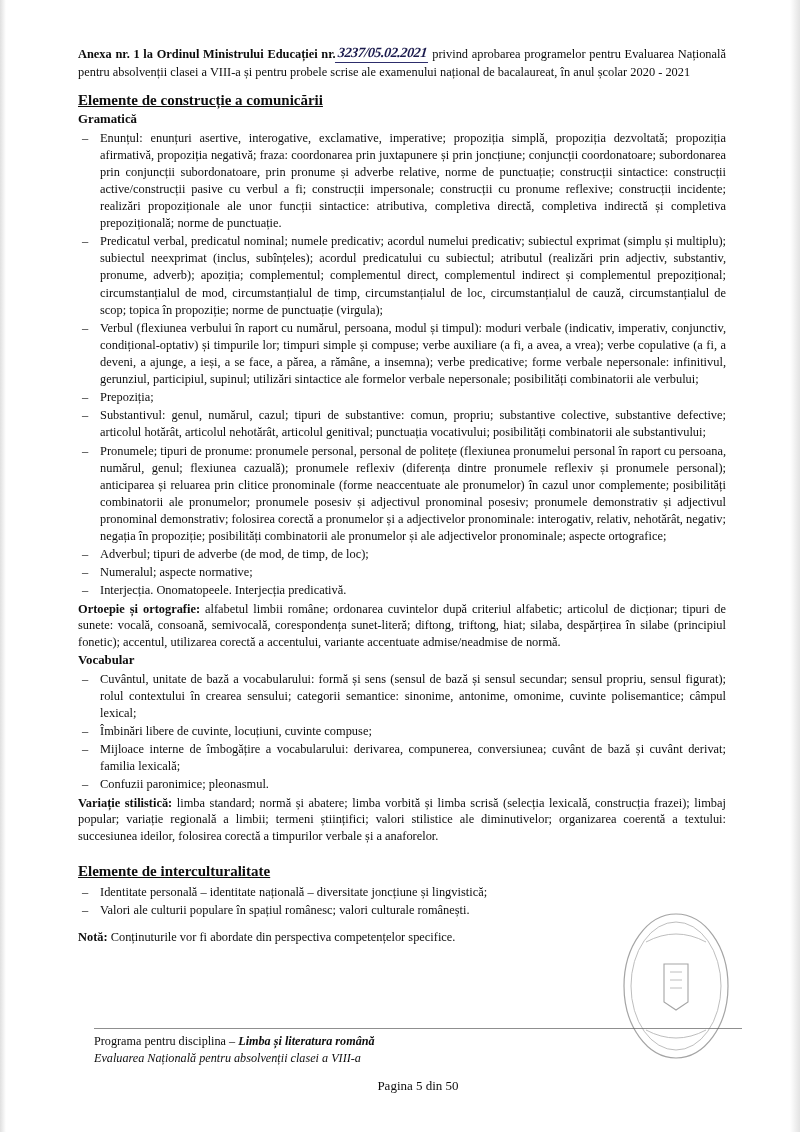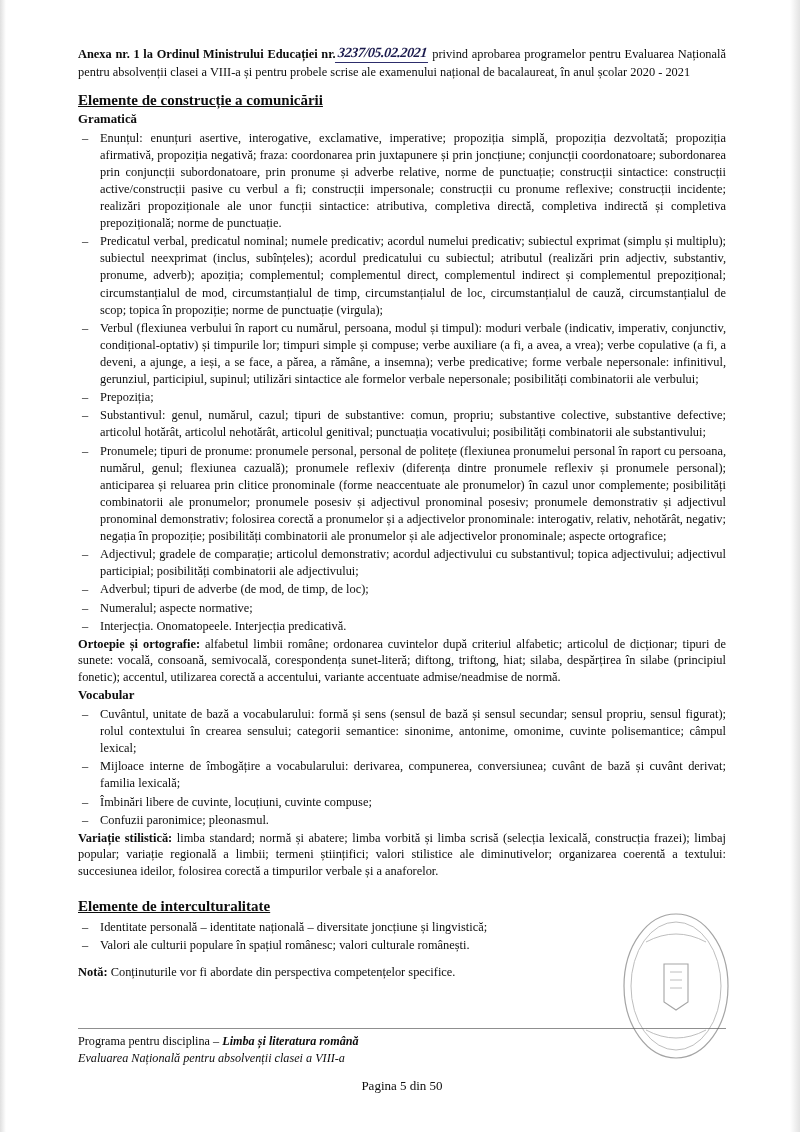--- a/index.html
+++ b/index.html
@@ -102,21 +102,21 @@
   .note {
     font-size: 12.4px;
     margin-top: 10px;
     line-height: 1.35;
   }
   .note b { font-weight: bold; }
   .spacer-md { height: 14px; }
 
   footer.ftr {
     position: absolute;
-    left: 0;
+    left: 16px;
     bottom: 0;
     width: 648px;
   }
   .ftr-rule {
     width: 100%;
     height: 1px;
     background: #8f8f8f;
     margin-bottom: 4px;
   }
   .ftr-line {
@@ -161,34 +161,33 @@
     <h2 class="sec">Elemente de construcție a comunicării</h2>
     <h3 class="sub">Gramatică</h3>
 
     <ul class="bul">
       <li>Enunțul: enunțuri asertive, interogative, exclamative, imperative; propoziția simplă, propoziția dezvoltată; propoziția afirmativă, propoziția negativă; fraza: coordonarea prin juxtapunere și prin joncțiune; conjuncții coordonatoare; subordonarea prin conjuncții subordonatoare, prin pronume și adverbe relative, norme de punctuație; construcții sintactice: construcții active/construcții pasive cu verbul a fi; construcții impersonale; construcții cu pronume reflexive; construcții incidente; realizări propoziționale ale unor funcții sintactice: atributiva, completiva directă, completiva indirectă și completiva prepozițională; norme de punctuație.</li>
       <li>Predicatul verbal, predicatul nominal; numele predicativ; acordul numelui predicativ; subiectul exprimat (simplu și multiplu); subiectul neexprimat (inclus, subînțeles); acordul predicatului cu subiectul; atributul (realizări prin adjectiv, substantiv, pronume, adverb); apoziția; complementul; complementul direct, complementul indirect și complementul prepozițional; circumstanțialul de mod, circumstanțialul de timp, circumstanțialul de loc, circumstanțialul de cauză, circumstanțialul de scop; topica în propoziție; norme de punctuație (virgula);</li>
       <li>Verbul (flexiunea verbului în raport cu numărul, persoana, modul și timpul): moduri verbale (indicativ, imperativ, conjunctiv, condițional-optativ) și timpurile lor; timpuri simple și compuse; verbe auxiliare (a fi, a avea, a vrea); verbe copulative (a fi, a deveni, a ajunge, a ieși, a se face, a părea, a rămâne, a insemna); verbe predicative; forme verbale nepersonale: infinitivul, gerunziul, participiul, supinul; utilizări sintactice ale formelor verbale nepersonale; posibilități combinatorii ale verbului;</li>
       <li>Prepoziția;</li>
       <li>Substantivul: genul, numărul, cazul; tipuri de substantive: comun, propriu; substantive colective, substantive defective; articolul hotărât, articolul nehotărât, articolul genitival; punctuația vocativului; posibilități combinatorii ale substantivului;</li>
       <li>Pronumele; tipuri de pronume: pronumele personal, personal de politețe (flexiunea pronumelui personal în raport cu persoana, numărul, genul; flexiunea cazuală); pronumele reflexiv (diferența dintre pronumele reflexiv și pronumele personal); anticiparea și reluarea prin clitice pronominale (forme neaccentuate ale pronumelor) în cazul unor complemente; posibilități combinatorii ale pronumelor; pronumele posesiv și adjectivul pronominal posesiv; pronumele demonstrativ și adjectivul pronominal demonstrativ; folosirea corectă a pronumelor și a adjectivelor pronominale: interogativ, relativ, nehotărât, negativ; negația în propoziție; posibilități combinatorii ale pronumelor și ale adjectivelor pronominale; aspecte ortografice;</li>
-      <li>Adjectivul; gradele de comparație; articolul demonstrativ; acordul adjectivului cu substantivul; topica adjectivului; adjectivul participial; posibilități combinatorii ale adjectivului;</li>
       <li>Adverbul; tipuri de adverbe (de mod, de timp, de loc);</li>
       <li>Numeralul; aspecte normative;</li>
       <li>Interjecția. Onomatopeele. Interjecția predicativă.</li>
     </ul>
 
     <p class="run"><b>Ortoepie și ortografie:</b><span> alfabetul limbii române; ordonarea cuvintelor după criteriul alfabetic; articolul de dicționar; tipuri de sunete: vocală, consoană, semivocală, corespondența sunet-literă; diftong, triftong, hiat; silaba, despărțirea în silabe (principiul fonetic); accentul, utilizarea corectă a accentului, variante accentuate admise/neadmise de normă.</span></p>
 
     <h3 class="sub" style="margin-top:2px">Vocabular</h3>
 
     <ul class="bul">
       <li>Cuvântul, unitate de bază a vocabularului: formă și sens (sensul de bază și sensul secundar; sensul propriu, sensul figurat); rolul contextului în crearea sensului; categorii semantice: sinonime, antonime, omonime, cuvinte polisemantice; câmpul lexical;</li>
+      <li>Îmbinări libere de cuvinte, locuțiuni, cuvinte compuse;</li>
       <li>Mijloace interne de îmbogățire a vocabularului: derivarea, compunerea, conversiunea; cuvânt de bază și cuvânt derivat; familia lexicală;</li>
-      <li>Îmbinări libere de cuvinte, locuțiuni, cuvinte compuse;</li>
       <li>Confuzii paronimice; pleonasmul.</li>
     </ul>
 
     <p class="run"><b>Variație stilistică:</b><span> limba standard; normă și abatere; limba vorbită și limba scrisă (selecția lexicală, construcția frazei); limbaj popular; variație regională a limbii; termeni științifici; valori stilistice ale diminutivelor; organizarea coerentă a textului: succesiunea ideilor, folosirea corectă a timpurilor verbale și a anaforelor.</span></p>
 
     <div class="spacer-md"></div>
 
     <h2 class="sec" style="margin-top:4px">Elemente de interculturalitate</h2>
 
     <ul class="bul">

